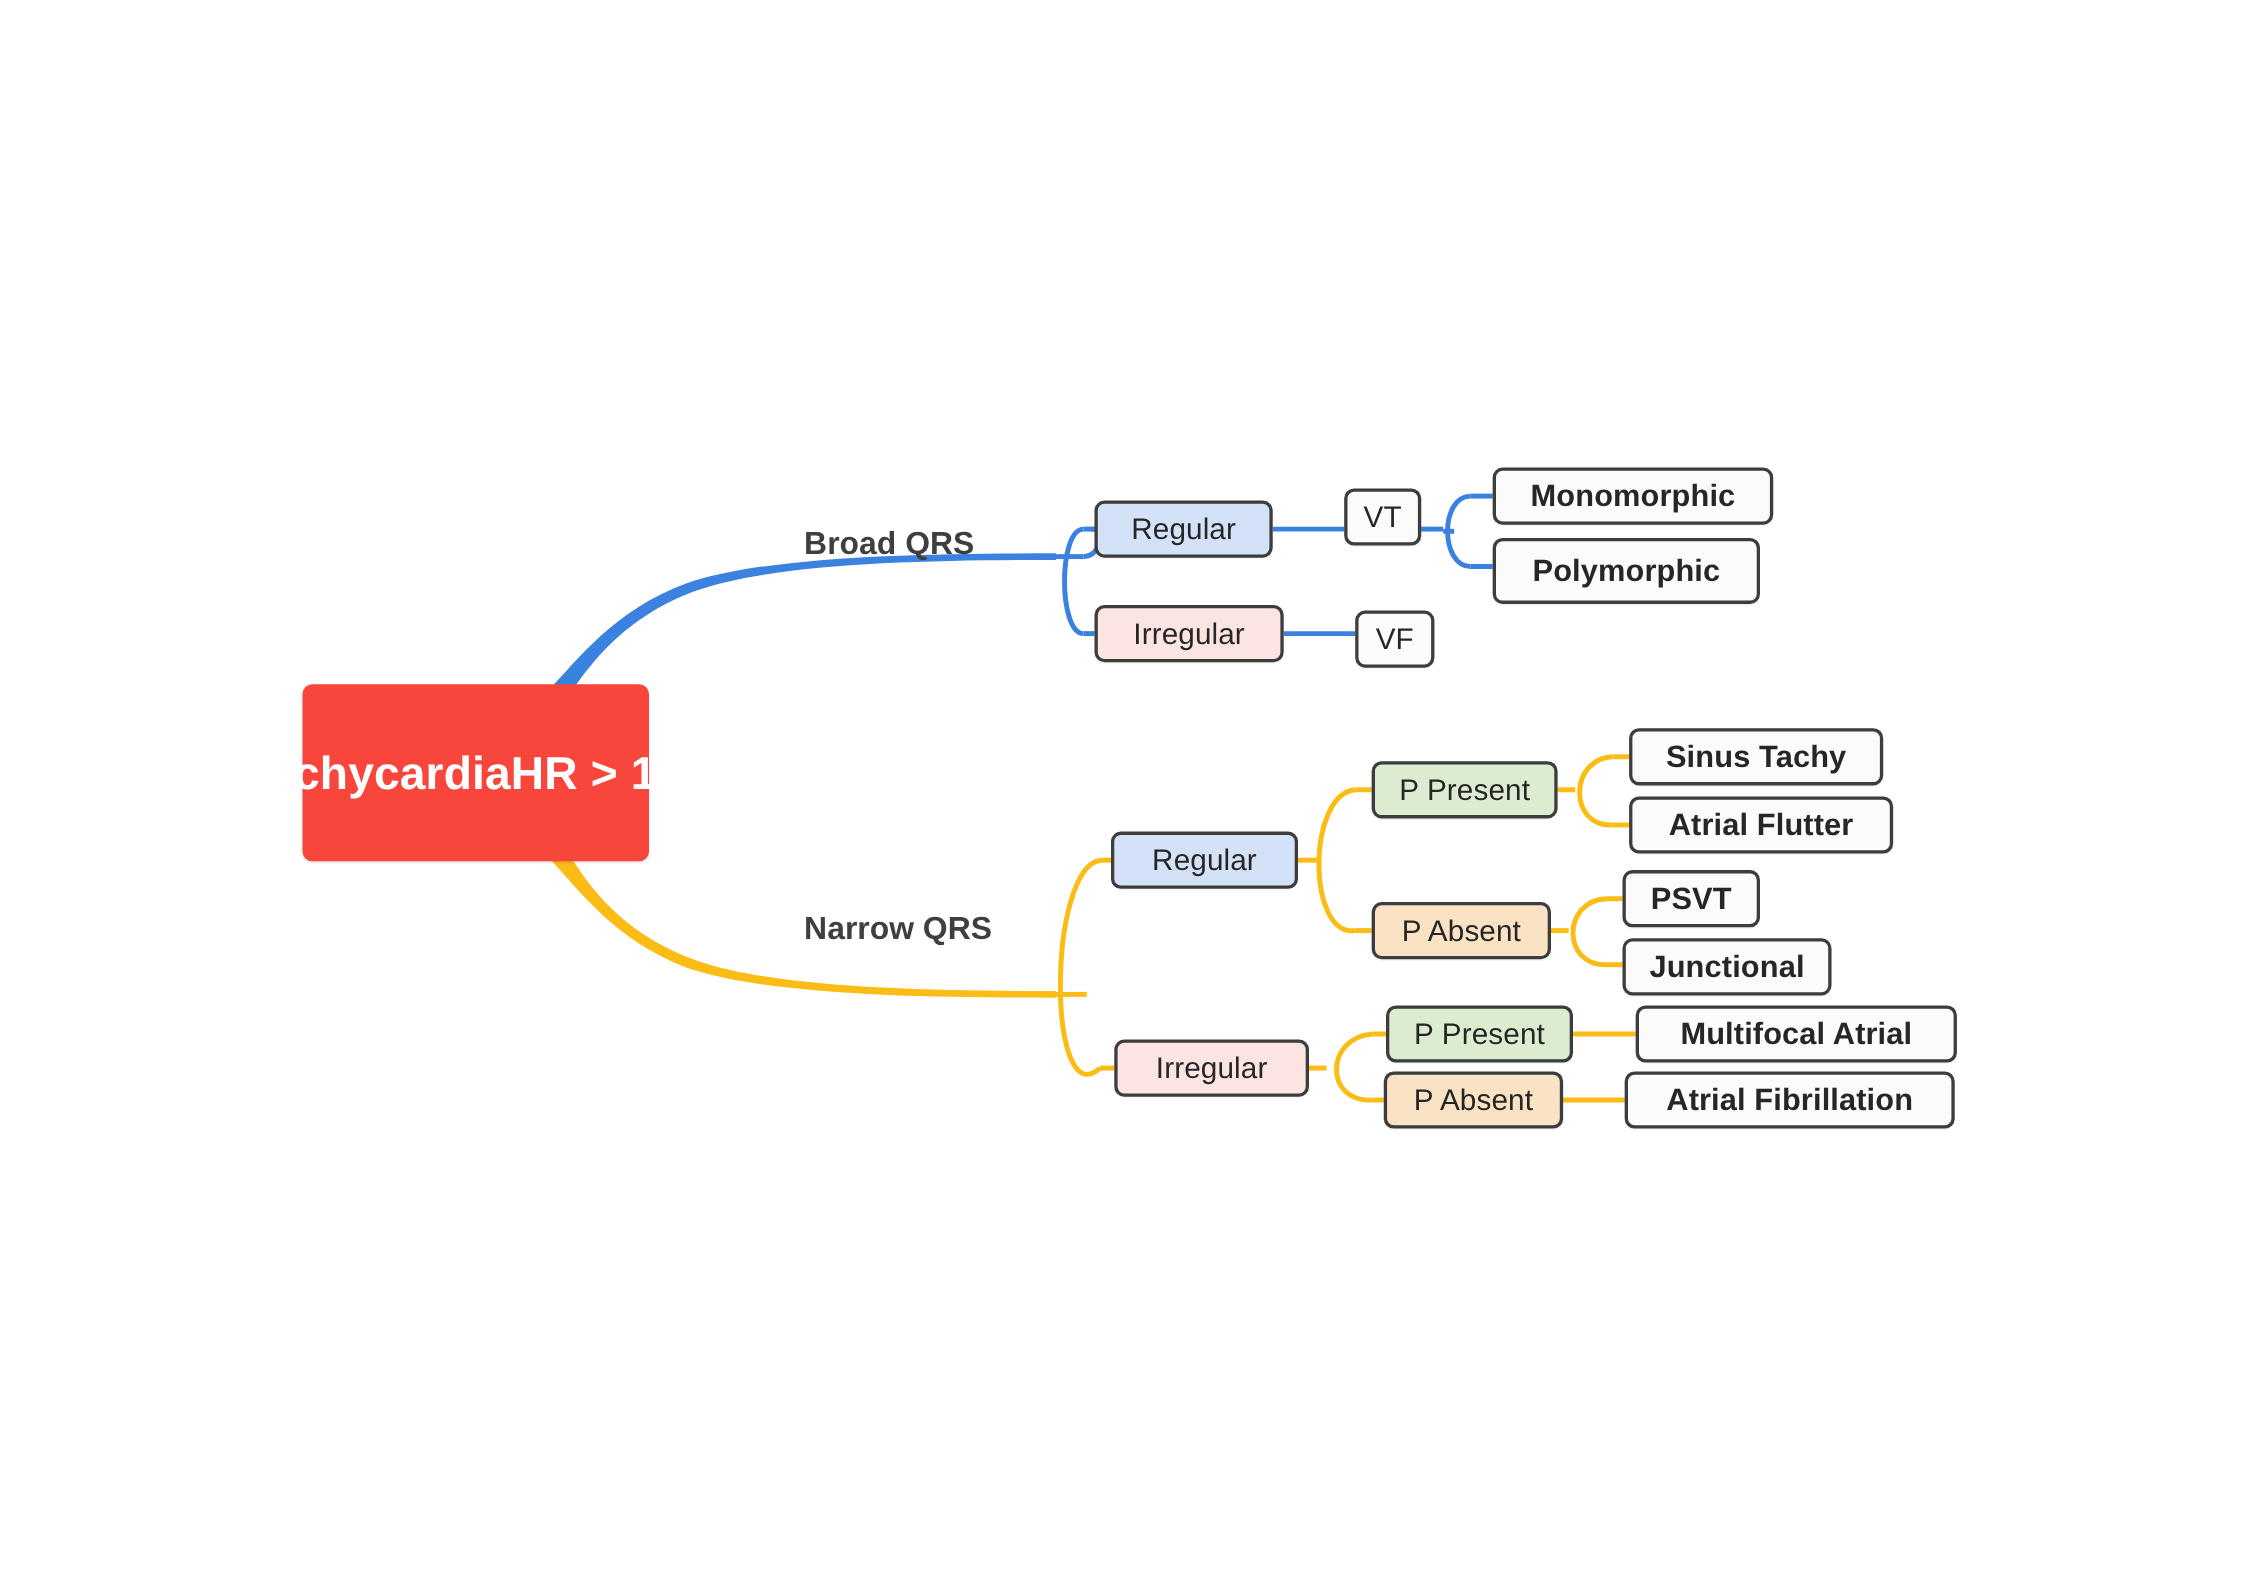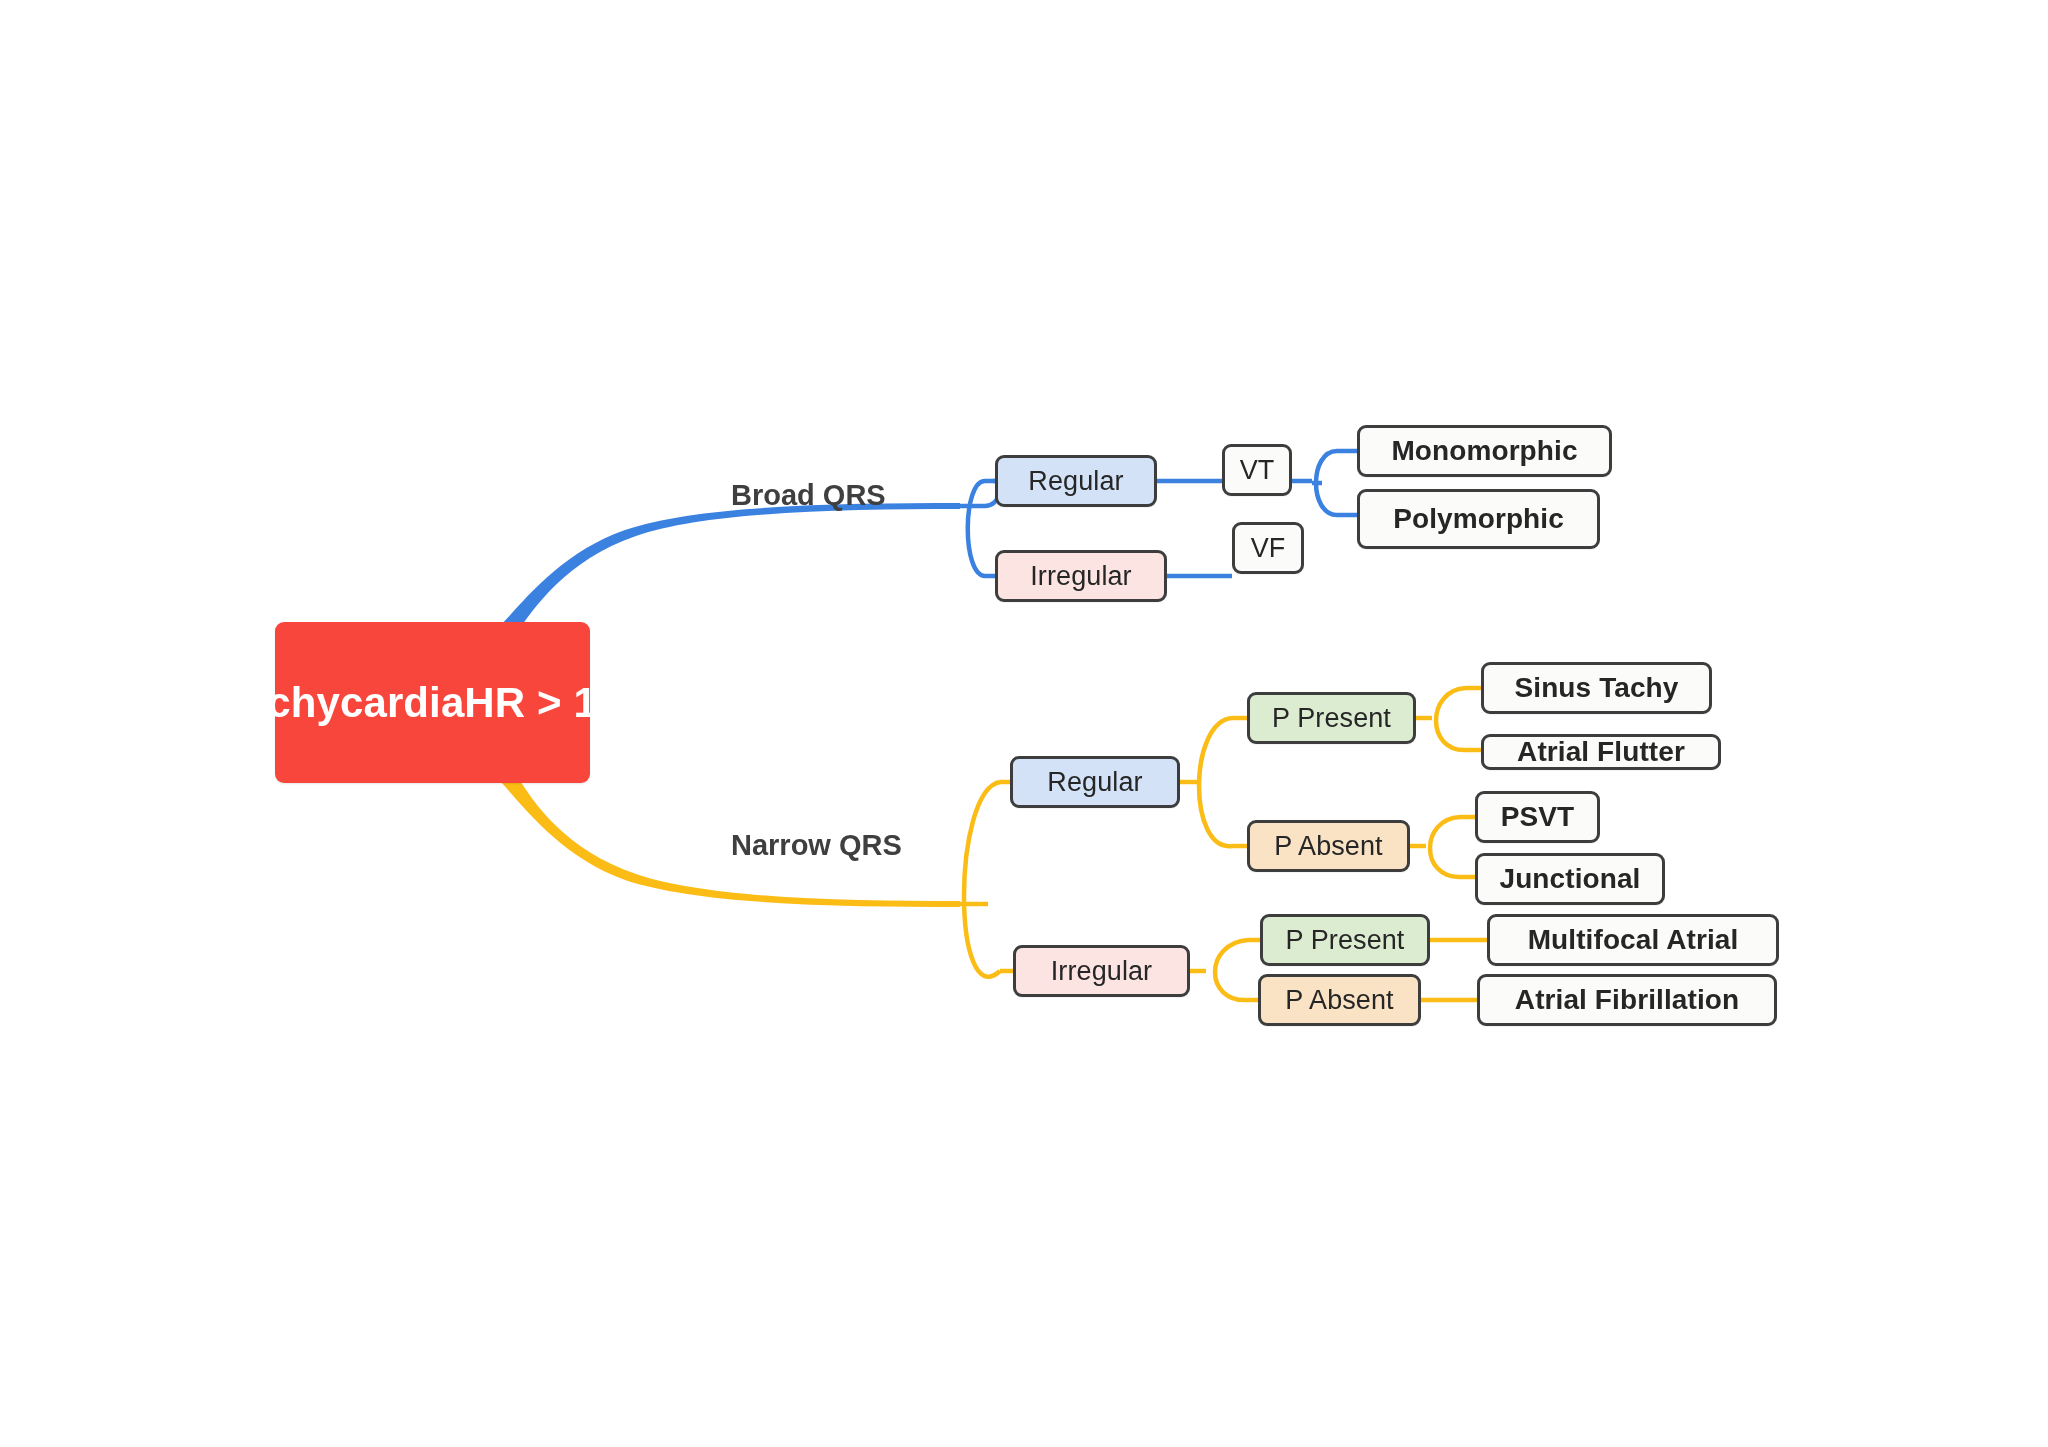--- a/index.html
+++ b/index.html
@@ -157,37 +157,37 @@
   <div class="branch-label" style="left:731px; top:479px;">Broad QRS</div>
 
   <div class="branch-label" style="left:731px; top:829px;">Narrow QRS</div>
 
   <div class="node box fill-blue" style="left:995px; top:455px; width:162px; height:52px;">Regular</div>
 
   <div class="node box fill-pink" style="left:995px; top:550px; width:172px; height:52px;">Irregular</div>
 
   <div class="node box fill-white" style="left:1222px; top:444px; width:70px; height:52px;">VT</div>
 
-  <div class="node box fill-white" style="left:1232px; top:522px; width:72px; height:52px;">VF</div>
+  <div class="node box fill-white" style="left:1232px; top:555px; width:72px; height:52px;">VF</div>
 
   <div class="node box leaf fill-white" style="left:1357px; top:425px; width:255px; height:52px;">Monomorphic</div>
 
   <div class="node box leaf fill-white" style="left:1357px; top:489px; width:243px; height:60px;">Polymorphic</div>
 
   <div class="node box fill-blue" style="left:1010px; top:756px; width:170px; height:52px;">Regular</div>
 
   <div class="node box fill-pink" style="left:1013px; top:945px; width:177px; height:52px;">Irregular</div>
 
   <div class="node box fill-green" style="left:1247px; top:692px; width:169px; height:52px;">P Present</div>
 
   <div class="node box fill-peach" style="left:1247px; top:820px; width:163px; height:52px;">P Absent</div>
 
   <div class="node box leaf fill-white" style="left:1481px; top:662px; width:231px; height:52px;">Sinus Tachy</div>
 
-  <div class="node box leaf fill-white" style="left:1481px; top:724px; width:240px; height:36px;margin-top:10px;">Atrial Flutter</div>
+  <div class="node box leaf fill-white" style="left:1481px; top:724px; width:240px; height:52px;">Atrial Flutter</div>
 
   <div class="node box leaf fill-white" style="left:1475px; top:791px; width:125px; height:52px;">PSVT</div>
 
   <div class="node box leaf fill-white" style="left:1475px; top:853px; width:190px; height:52px;">Junctional</div>
 
   <div class="node box fill-green" style="left:1260px; top:914px; width:170px; height:52px;">P Present</div>
 
   <div class="node box fill-peach" style="left:1258px; top:974px; width:163px; height:52px;">P Absent</div>
 
   <div class="node box leaf fill-white" style="left:1487px; top:914px; width:292px; height:52px;">Multifocal Atrial</div>

